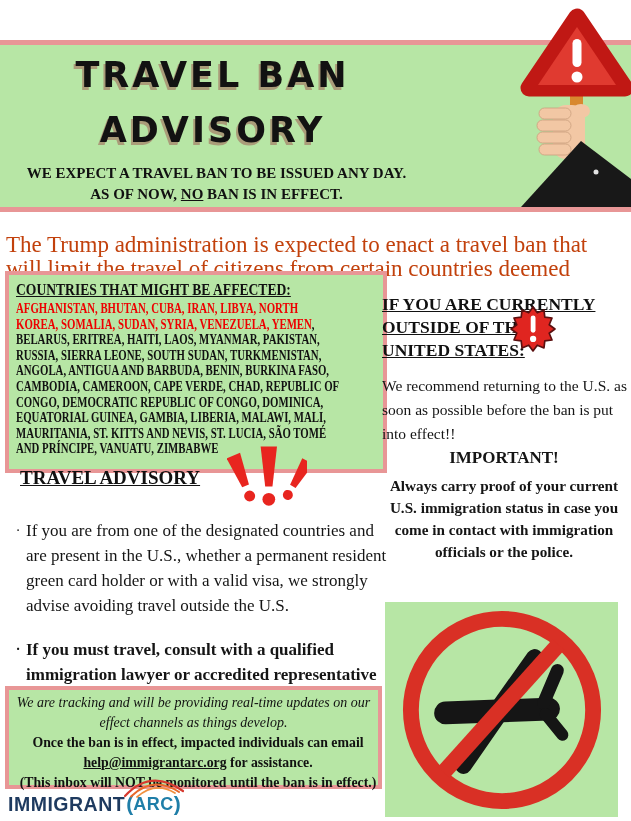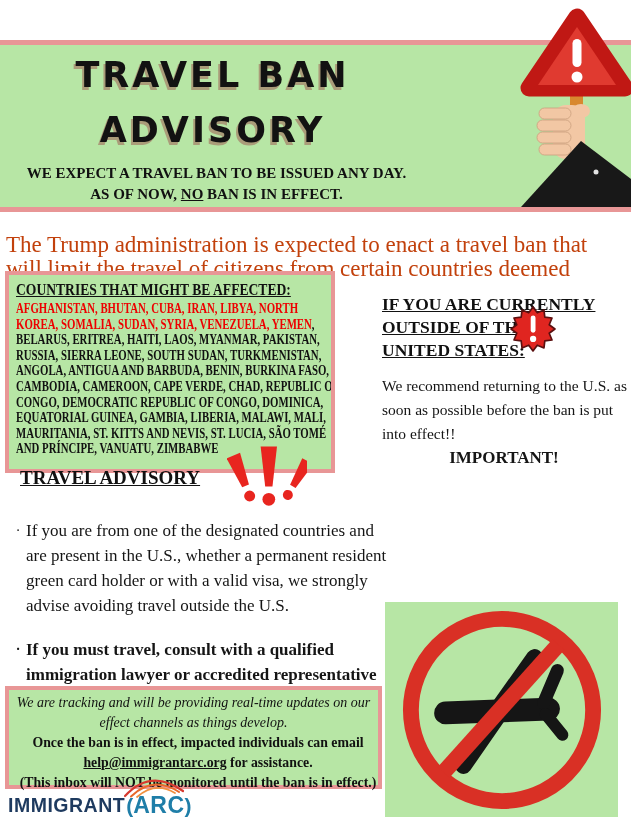--- a/index.html
+++ b/index.html
@@ -15,21 +15,21 @@
   .subtitle{margin-top:5px;font-weight:bold;font-size:15px;line-height:21px;color:#111;padding-left:8px;}
   .u{text-decoration:underline;}
 
   
   .sign{position:absolute;left:493px;top:1px;width:138px;height:206px;z-index:2;}
 
   
   .intro{position:absolute;left:6px;top:219px;width:614px;font-size:23px;line-height:24px;color:#c2410c;margin-top:14px;}
 
   
-  .countries-box{position:absolute;left:5px;top:271px;width:330px;box-sizing:border-box;
+  .countries-box{position:absolute;left:5px;top:271px;width:382px;box-sizing:border-box;
     background:#b7e6a5;border:4px solid #e89696;padding:4px 7px 12px 7px;overflow:hidden;}
   .c-head{font-weight:bold;font-size:17px;text-decoration:underline;color:#111;
     transform:scaleX(0.8);transform-origin:0 0;width:410px;white-space:nowrap;line-height:21px;}
   .c-list{font-weight:bold;font-size:15px;line-height:15.6px;color:#111;
     transform:scaleX(0.72);transform-origin:0 0;width:452px;margin-top:1px;}
   .c-list .red{color:#ee0000;}
 
   
   .outside{position:absolute;left:382px;top:293px;width:240px;}
   .o-head{font-weight:bold;font-size:17.5px;line-height:23px;text-decoration:underline;color:#111;width:215px;}
@@ -55,21 +55,21 @@
   .f-bold{font-weight:bold;font-size:13.8px;line-height:20px;color:#111;margin-left:9px;}
   .nowrap{white-space:nowrap;}
   .email{text-decoration:underline;}
 
   
   .logo{position:absolute;left:8px;top:792px;display:flex;align-items:center;
     font-family:"Liberation Sans", sans-serif;}
   .l-main{font-weight:bold;font-size:19.5px;letter-spacing:0.5px;color:#1e3a5f;}
   .l-arc-wrap{position:relative;display:inline-flex;align-items:center;margin-left:1px;}
   .l-paren{color:#1f7ea8;font-size:21px;font-weight:600;}
-  .l-arc{color:#1f7ea8;font-weight:bold;font-size:23px;letter-spacing:0.5px;}
+  .l-arc{color:#1f7ea8;font-weight:bold;font-size:18px;letter-spacing:0.5px;}
   .arcs{position:absolute;left:-3px;top:-12px;width:62px;height:17px;overflow:visible;}
 
   
   .nofly{position:absolute;left:385px;top:602px;width:233px;height:215px;background:#b7e6a5;
     display:flex;align-items:center;justify-content:center;}
   .nofly svg{width:204px;height:204px;}
 </style>
 </head>
 <body>
 
@@ -117,20 +117,21 @@
     <div class="o-head">IF YOU ARE CURRENTLY OUTSIDE OF THE UNITED STATES:</div>
     <svg class="badge" viewBox="0 0 44 44">
       <polygon points="43,22 37.5,26.1 40.2,32.5 33.3,33.3 32.5,40.2 26.1,37.5 22,43 17.9,37.5 11.5,40.2 10.7,33.3 3.8,32.5 6.5,26.1 1,22 6.5,17.9 3.8,11.5 10.7,10.7 11.5,3.8 17.9,6.5 22,1 26.1,6.5 32.5,3.8 33.3,10.7 40.2,11.5 37.5,17.9" fill="#e02520" stroke="#5a0f0f" stroke-width="1.6" stroke-linejoin="round"></polygon>
       <rect x="19.8" y="9" width="4.6" height="16.5" rx="2.3" fill="#ffffff"></rect>
       <circle cx="22.1" cy="31.5" r="3" fill="#ffffff"></circle>
     </svg>
   </div>
   <div class="o-body">We recommend returning to the U.S. as soon as possible before the ban is put into effect!!</div>
 
   <div class="imp-head">IMPORTANT!</div>
+  <div class="imp-body">Always carry proof of your current U.S. immigration status in case you come in contact with immigration officials or the police.</div>
 
   <div class="ta-head">TRAVEL ADVISORY</div>
   <svg class="bangs" viewBox="0 0 88 78">
     <g fill="#e8251f">
       <g transform="rotate(-22 18 40)">
         <polygon points="11,8 27,8 23,44 15,44"></polygon>
         <circle cx="19" cy="56" r="6"></circle>
       </g>
       <polygon points="37,0 55,0 50,44 42,44"></polygon>
       <circle cx="46" cy="58" r="7"></circle>

